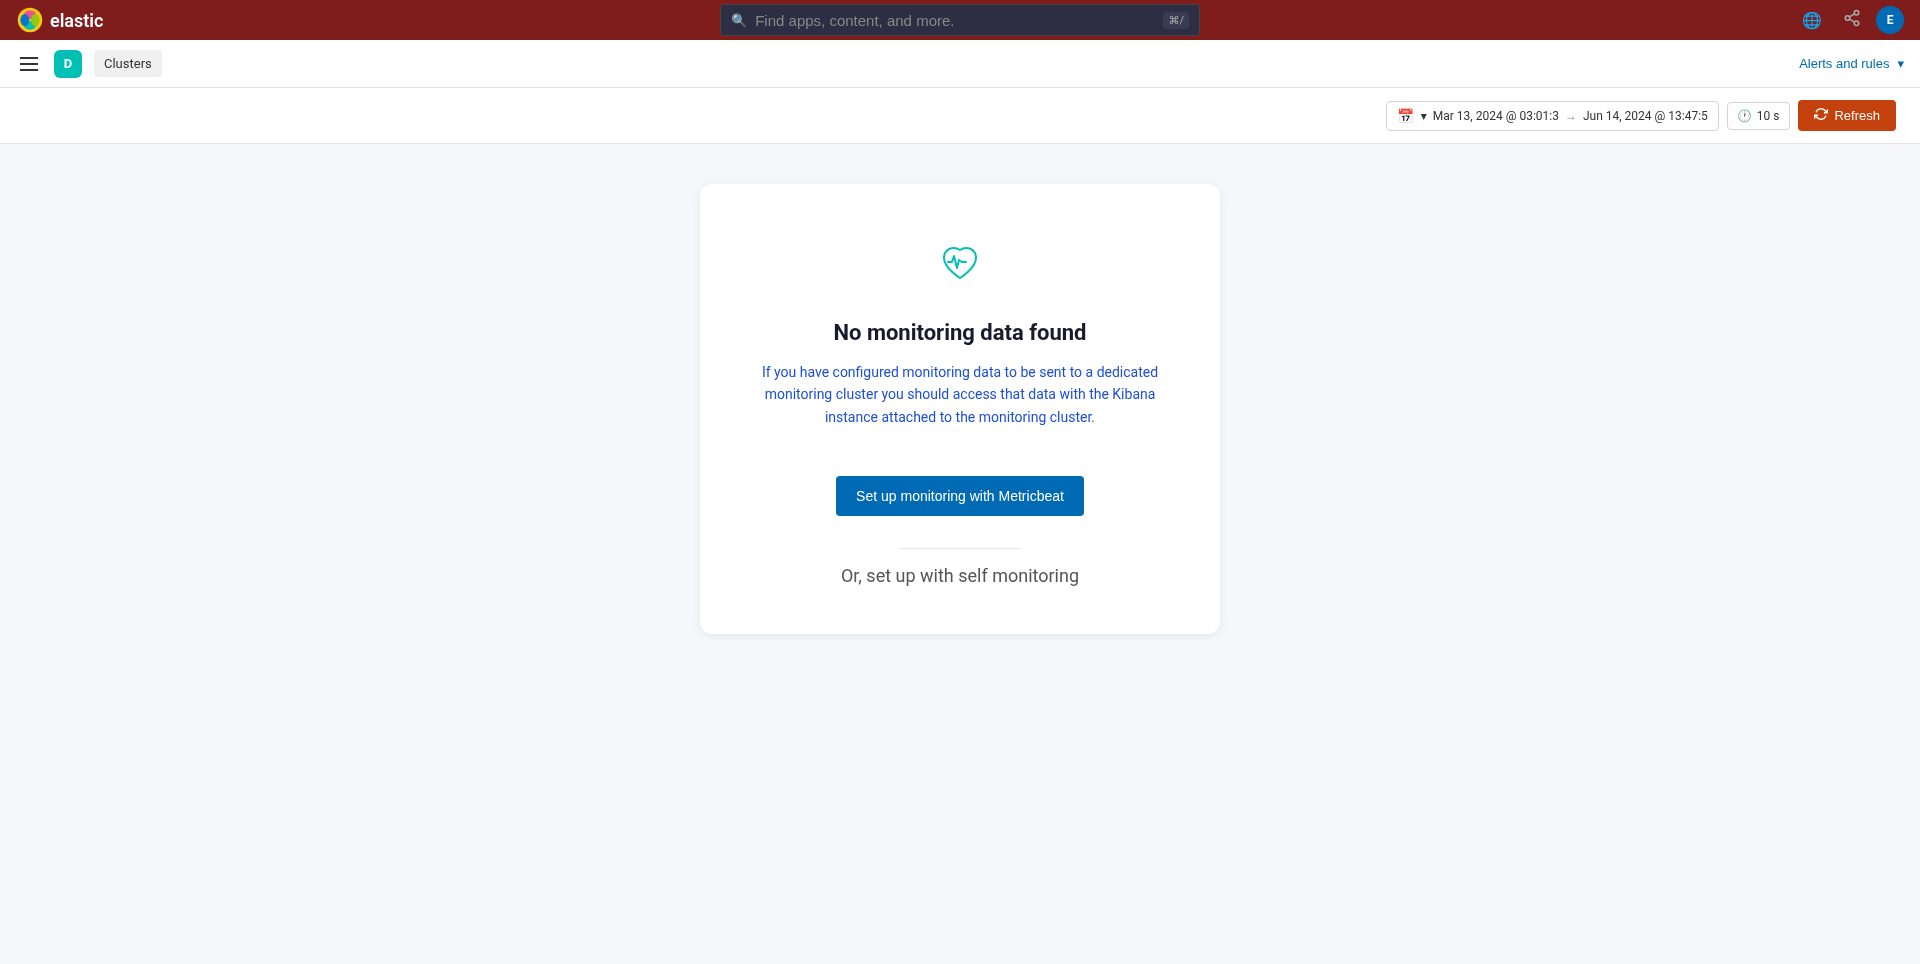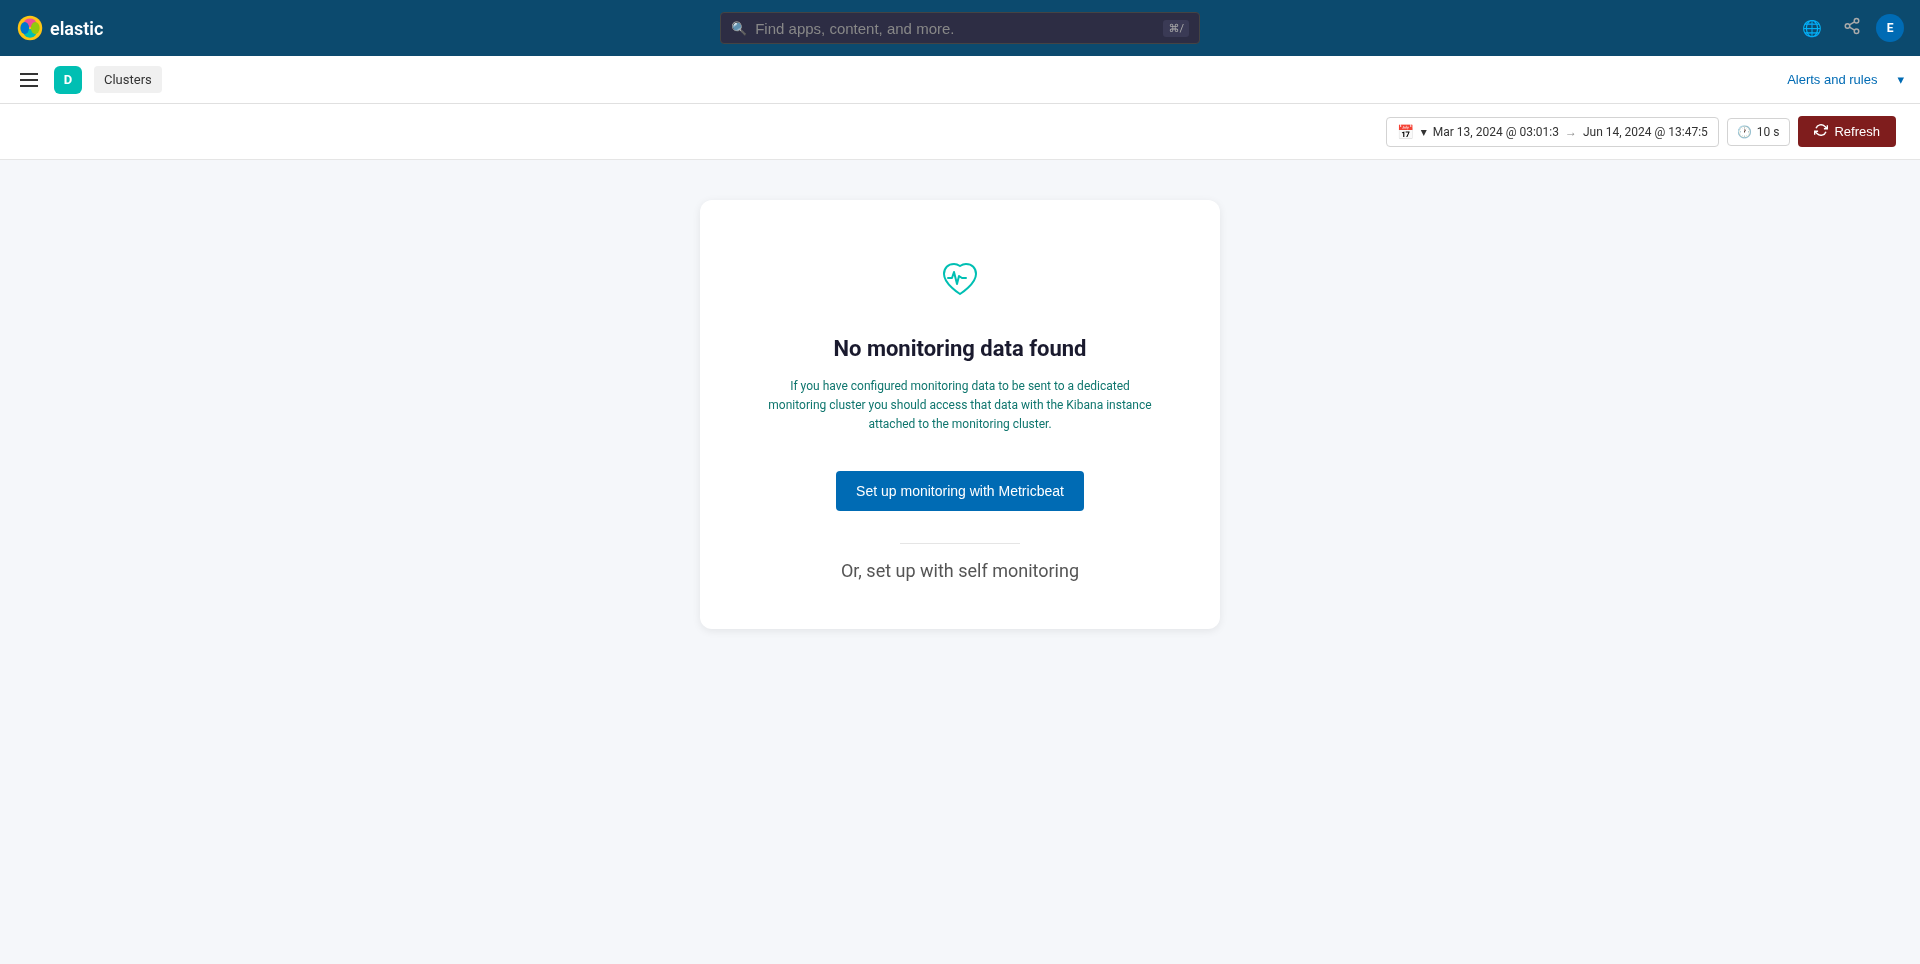--- a/index.html
+++ b/index.html
@@ -1,21 +1,21 @@
 <!DOCTYPE html>
 <html><head>
   <meta charset="utf-8">
   <style>
     * { box-sizing: border-box; margin: 0; padding: 0; }
     body { font-family: -apple-system, BlinkMacSystemFont, 'Segoe UI', Roboto, sans-serif; background: #f5f7fa; min-height: 964px; }
 
     
     .top-nav {
-      background: #0c4a6e;
-      height: 56px;
+      background: #7f1d1d;
+      height: 40px;
       display: flex;
       align-items: center;
       padding: 0 16px;
       gap: 12px;
       position: relative;
     }
     .elastic-logo {
       display: flex;
       align-items: center;
       gap: 6px;
@@ -143,21 +143,21 @@
       font-size: 13px;
       color: #333;
       cursor: pointer;
     }
     .alerts-rules-btn {
       color: #006bb4;
       font-size: 13px;
       cursor: pointer;
       display: flex;
       align-items: center;
-      gap: 20px;
+      gap: 8px;
       background: none;
       border: none;
     }
 
     
     .toolbar {
       background: white;
       padding: 12px 24px;
       display: flex;
       align-items: center;
@@ -191,21 +191,21 @@
       gap: 4px;
       border: 1px solid #d3d3d3;
       border-radius: 4px;
       padding: 6px 10px;
       font-size: 12px;
       color: #333;
       cursor: pointer;
       background: white;
     }
     .refresh-btn {
-      background: #7f1d1d;
+      background: #c2410c;
       color: white;
       border: none;
       border-radius: 4px;
       padding: 7px 16px;
       font-size: 13px;
       cursor: pointer;
       display: flex;
       align-items: center;
       gap: 6px;
     }
@@ -242,24 +242,24 @@
       color: #1a1a2e;
       margin-bottom: 16px;
     }
     .empty-desc {
       font-size: 14px;
       color: #666;
       line-height: 1.6;
       margin-bottom: 12px;
     }
     .empty-desc-2 {
-      font-size: 12px;
-      color: #0f766e;
+      font-size: 14px;
+      color: #1d4ed8;
       line-height: 1.6;
-      margin-bottom: 36px;
+      margin-bottom: 48px;
     }
     .setup-btn {
       background: #006bb4;
       color: white;
       border: none;
       border-radius: 4px;
       padding: 12px 20px;
       font-size: 14px;
       cursor: pointer;
       font-weight: 500;

